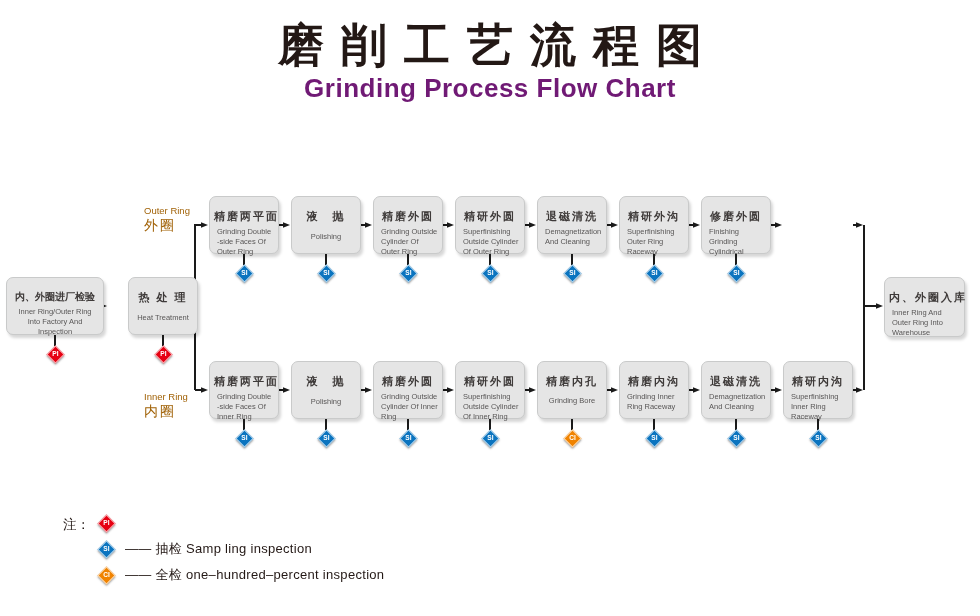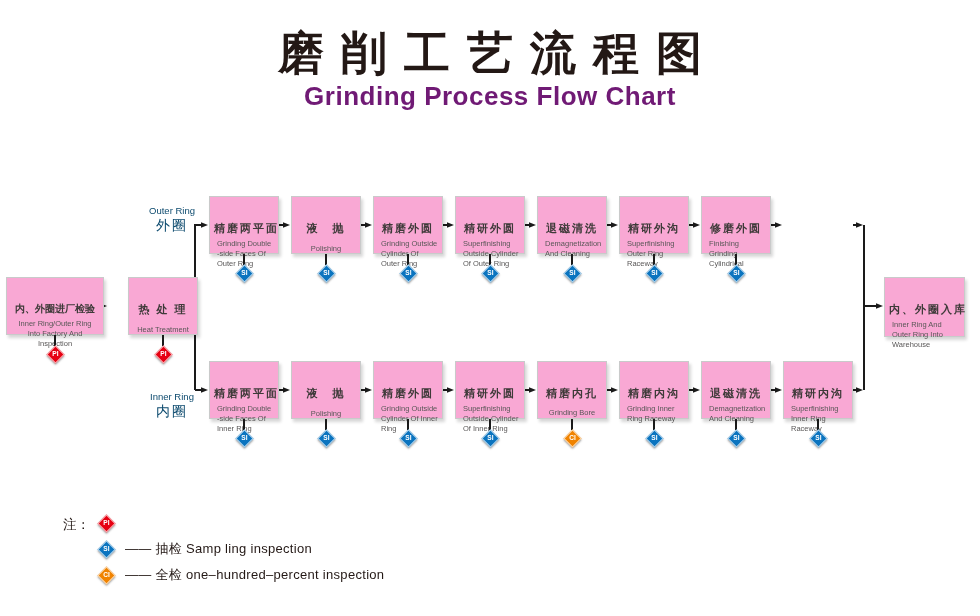--- a/index.html
+++ b/index.html
@@ -1,51 +1,51 @@
 <!DOCTYPE html>
 <html style="--pi-red: #e60012; --si-blue: #0b74bf; --ci-orange: #f08300; --line-black: #1a1a1a; --box-border: #c9caca; --zh-text: #3e3a39; --en-text: #595757;"><head>
 <meta charset="utf-8">
 <style>
   html,body{margin:0;padding:0;background:#fff;}
   .page{position:relative;width:980px;height:616px;background:#fff;overflow:hidden;
         font-family:"Liberation Sans","DejaVu Sans",sans-serif;color:#231815;}
   
-  .title-wrap{position:absolute;top:28px;left:0;width:100%;text-align:center;}
+  .title-wrap{position:absolute;top:20px;left:0;width:100%;text-align:center;}
   .title-zh{font-size:46px;line-height:50px;font-weight:bold;color:#231815;
             letter-spacing:17px;padding-left:17px;white-space:nowrap;}
   .title-en{font-size:26px;line-height:28px;font-weight:bold;color:#701a75;margin-top:4px;letter-spacing:0.5px;}
   
   svg.wires{position:absolute;left:0;top:0;pointer-events:none;}
   
   .row{position:absolute;display:flex;gap:12px;}
   .row-outer{left:209px;top:196px;}
   .row-inner{left:209px;top:361px;}
   .pbox{position:relative;width:70px;height:58px;}
-  .card{width:100%;height:58px;background:#f9a8d4;border:1px solid #c9caca;border-radius:0;
-        box-shadow:2px 3px 3px rgba(0,0,0,0.16);box-sizing:border-box;padding:24px 4px 0 4px;}
+  .card{width:100%;height:58px;background:#e5e5e5;border:1px solid #c9caca;border-radius:7px;
+        box-shadow:2px 3px 3px rgba(0,0,0,0.16);box-sizing:border-box;padding:12px 4px 0 4px;}
   .card-tall{height:60px;}
   .zh{font-size:11px;font-weight:bold;color:#3e3a39;text-align:center;letter-spacing:2px;white-space:nowrap;}
   .zh-sm{font-size:10px;letter-spacing:0;}
   .en{font-size:7.5px;color:#595757;line-height:1.32;padding:3px 0 0 3px;text-align:left;}
   .en-c{text-align:center;padding:3px 2px 0 2px;}
   .stem{position:absolute;left:50%;top:58px;width:2px;height:11px;margin-left:-1px;background:#1a1a1a;}
   .diamond{position:absolute;left:50%;top:71px;width:13px;height:13px;margin-left:-6.5px;
            transform:rotate(45deg);display:flex;align-items:center;justify-content:center;
            box-shadow:1px 1px 2px rgba(0,0,0,0.35);border:1px solid rgba(255,255,255,0.7);box-sizing:border-box;}
   .diamond span{transform:rotate(-45deg);color:#fff;font-size:6.5px;font-weight:bold;line-height:1;}
   .pi{background:var(--pi-red,#e60012);}
   .si{background:var(--si-blue,#0b74bf);}
   .ci{background:var(--ci-orange,#f08300);}
   
   .abs{position:absolute;}
   .b-start{left:6px;top:277px;width:98px;}
   .b-heat{left:108px;top:277px;width:70px;margin-left:20px;}
   .b-end{left:884px;top:277px;width:81px;}
   
-  .branch-label{position:absolute;left:144px;width:56px;text-align:center;color:#0c4a6e;}
+  .branch-label{position:absolute;left:144px;width:56px;text-align:left;color:#a16207;}
   .bl-outer{top:205px;}
   .bl-inner{top:391px;}
   .bl-en{font-size:9.5px;line-height:11px;}
   .bl-zh{font-size:14px;line-height:16px;letter-spacing:2px;margin-top:1px;}
   
   .legend{position:absolute;left:63px;top:514px;display:flex;align-items:flex-start;}
   .legend-note{font-size:13.5px;padding-top:2px;color:#231815;}
   .lrow{display:flex;align-items:center;height:18px;margin-bottom:8px;}
   .ldia{position:static;margin:0 12px 0 10px;top:auto;left:auto;}
   .ltext{font-size:13px;color:#231815;letter-spacing:0.3px;white-space:nowrap;}

